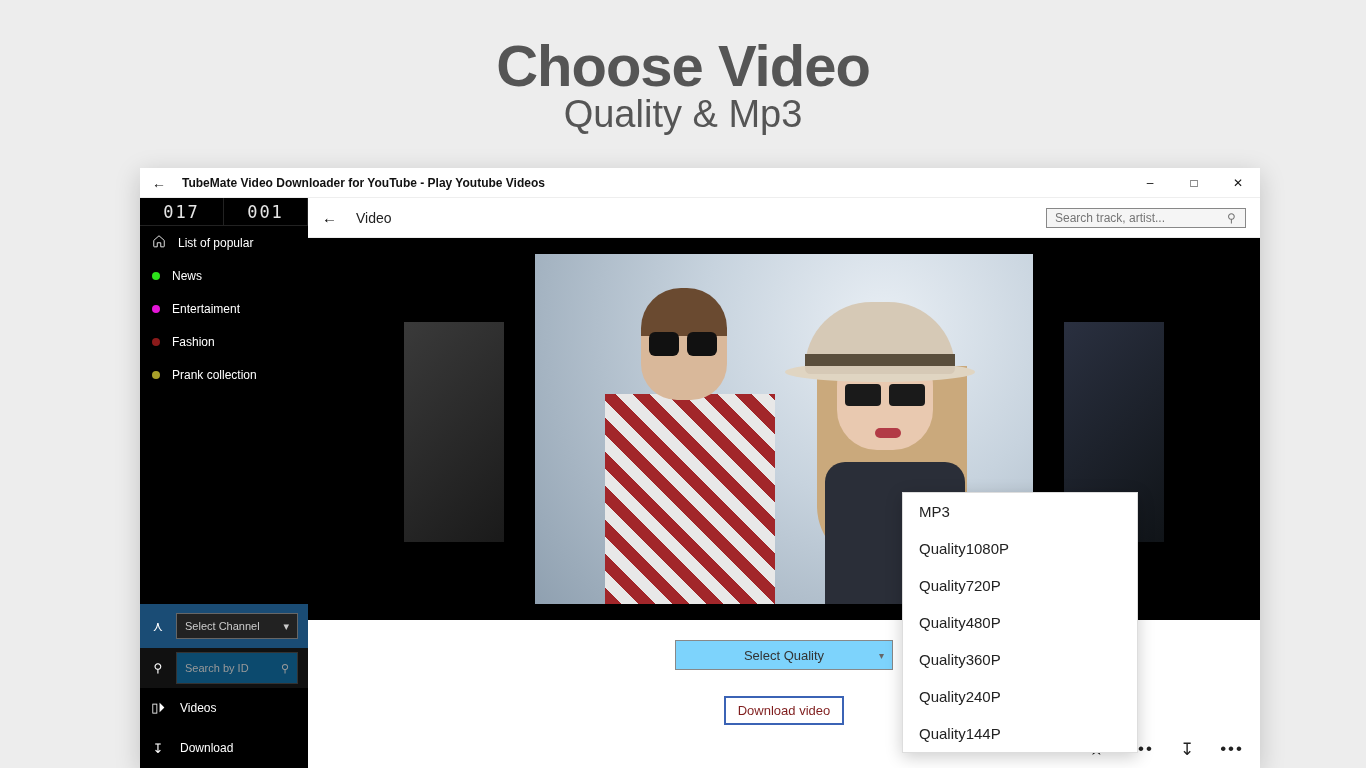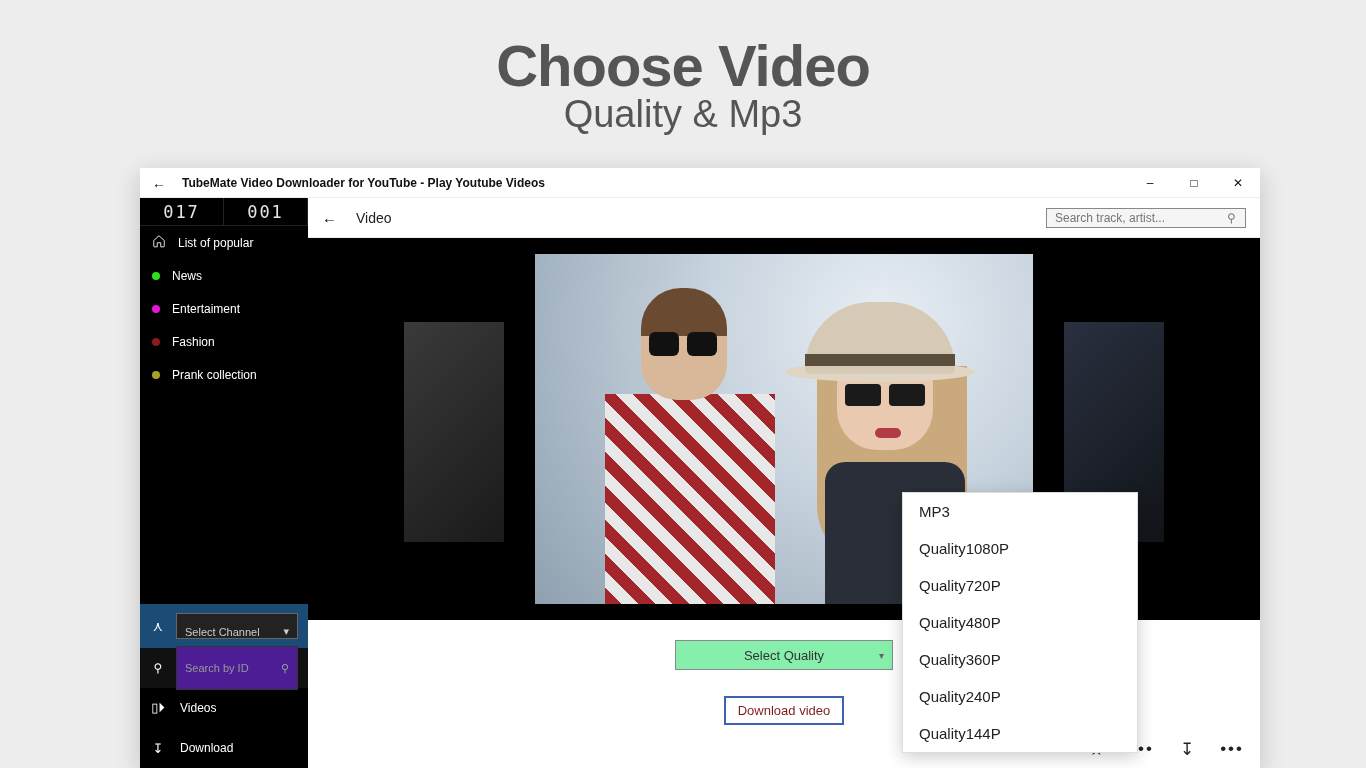--- a/index.html
+++ b/index.html
@@ -62,24 +62,24 @@
   padding-left: 12px;
   gap: 12px;
   cursor: pointer;
 }
 .nav-item.active { background: #1a4c75; }
 .nav-item .dot { width: 8px; height: 8px; border-radius: 50%; background:#fff;}
 .home-icon svg { width: 14px; height: 14px; fill: none; stroke: #fff; stroke-width: 1.5;}
 .sidebar-bottom { }
 .channel-row { background: #1a4c75; display:flex; align-items:center; height:44px; padding:0 10px; gap:10px;}
 .remote-icon { width:16px; color:#fff; font-size:14px; text-align:center;}
-.channel-btn { flex:1; border:1px solid #666; background:#222; color:#ccc; font-size:11px; height:26px; display:flex; align-items:flex-end; justify-content:space-between; padding:0 8px; cursor:pointer;}
+.channel-btn { flex:1; border:1px solid #666; background:#222; color:#ccc; font-size:11px; height:26px; display:flex; align-items:center; justify-content:space-between; padding:0 8px; cursor:pointer;}
 .search-row { display:flex; align-items:center; height:40px; padding:0 10px; gap:10px; background:#111;}
 .search-icon { width:16px; color:#fff; text-align:center;}
-.search-id { flex:1; height:44px; background:#4c1d95; border:1px solid #333; color:#999; font-size:11px; display:flex; align-items:center; justify-content:space-between; padding:0 8px; cursor:pointer;}
+.search-id { flex:1; height:32px; background:#0c4a6e; border:1px solid #333; color:#999; font-size:11px; display:flex; align-items:center; justify-content:space-between; padding:0 8px; cursor:pointer;}
 .bottom-item { display:flex; align-items:center; height:40px; padding:0 10px; gap:14px; cursor:pointer;}
 .bottom-item .icon { width:16px; color:#fff; font-size:13px; text-align:center;}
 .main-pane {
   flex: 1;
   background: #fff;
   display: flex;
   flex-direction: column;
   position: relative;
 }
 .topbar {
@@ -146,21 +146,21 @@
 .main-video .woman .lips{position:absolute;left:110px;top:126px;width:26px;height:10px;background:#b23b46;border-radius:6px;}
 .main-video .woman .top{position:absolute;top:160px;left:60px;width:140px;height:142px;background:#2a2e38;border-radius:20px 20px 0 0;}
 .controls {
   padding-top: 20px;
   text-align:center;
 }
 .select-quality {
   width: 218px; height:30px;
   border:1px solid #888;
   display:inline-flex; align-items:center; justify-content:center;
-  font-size:13px; color:#333; cursor:pointer; position:relative; background:#86efac;
+  font-size:13px; color:#333; cursor:pointer; position:relative; background:#7dd3fc;
 }
 .select-quality .chev { position:absolute; right:8px; font-size:10px; color:#666;}
 .download-btn {
   display:inline-block;
   margin-top: 26px;
   padding: 5px 12px;
   border: 2px solid #3b63b5;
   color: #7f1d1d;
   font-size: 13px;
   cursor:pointer;

